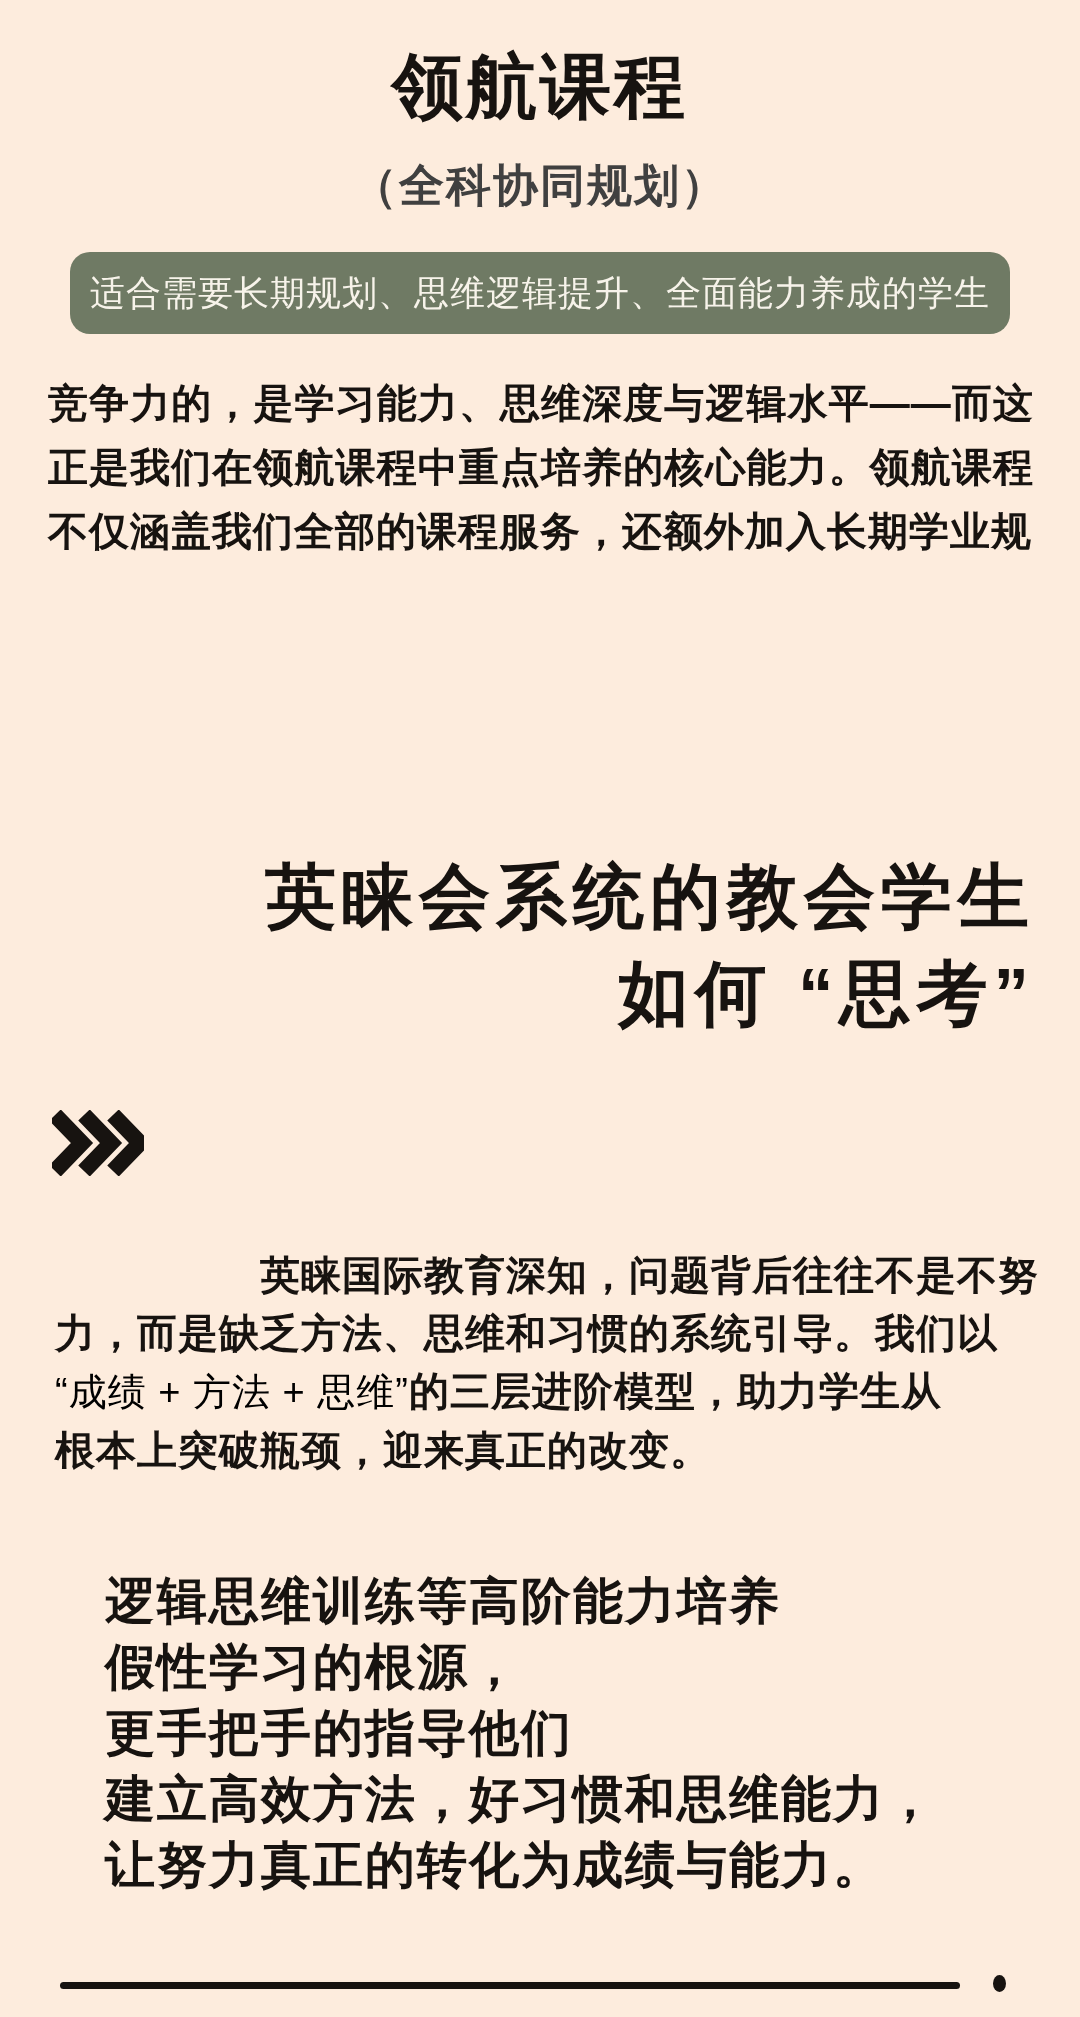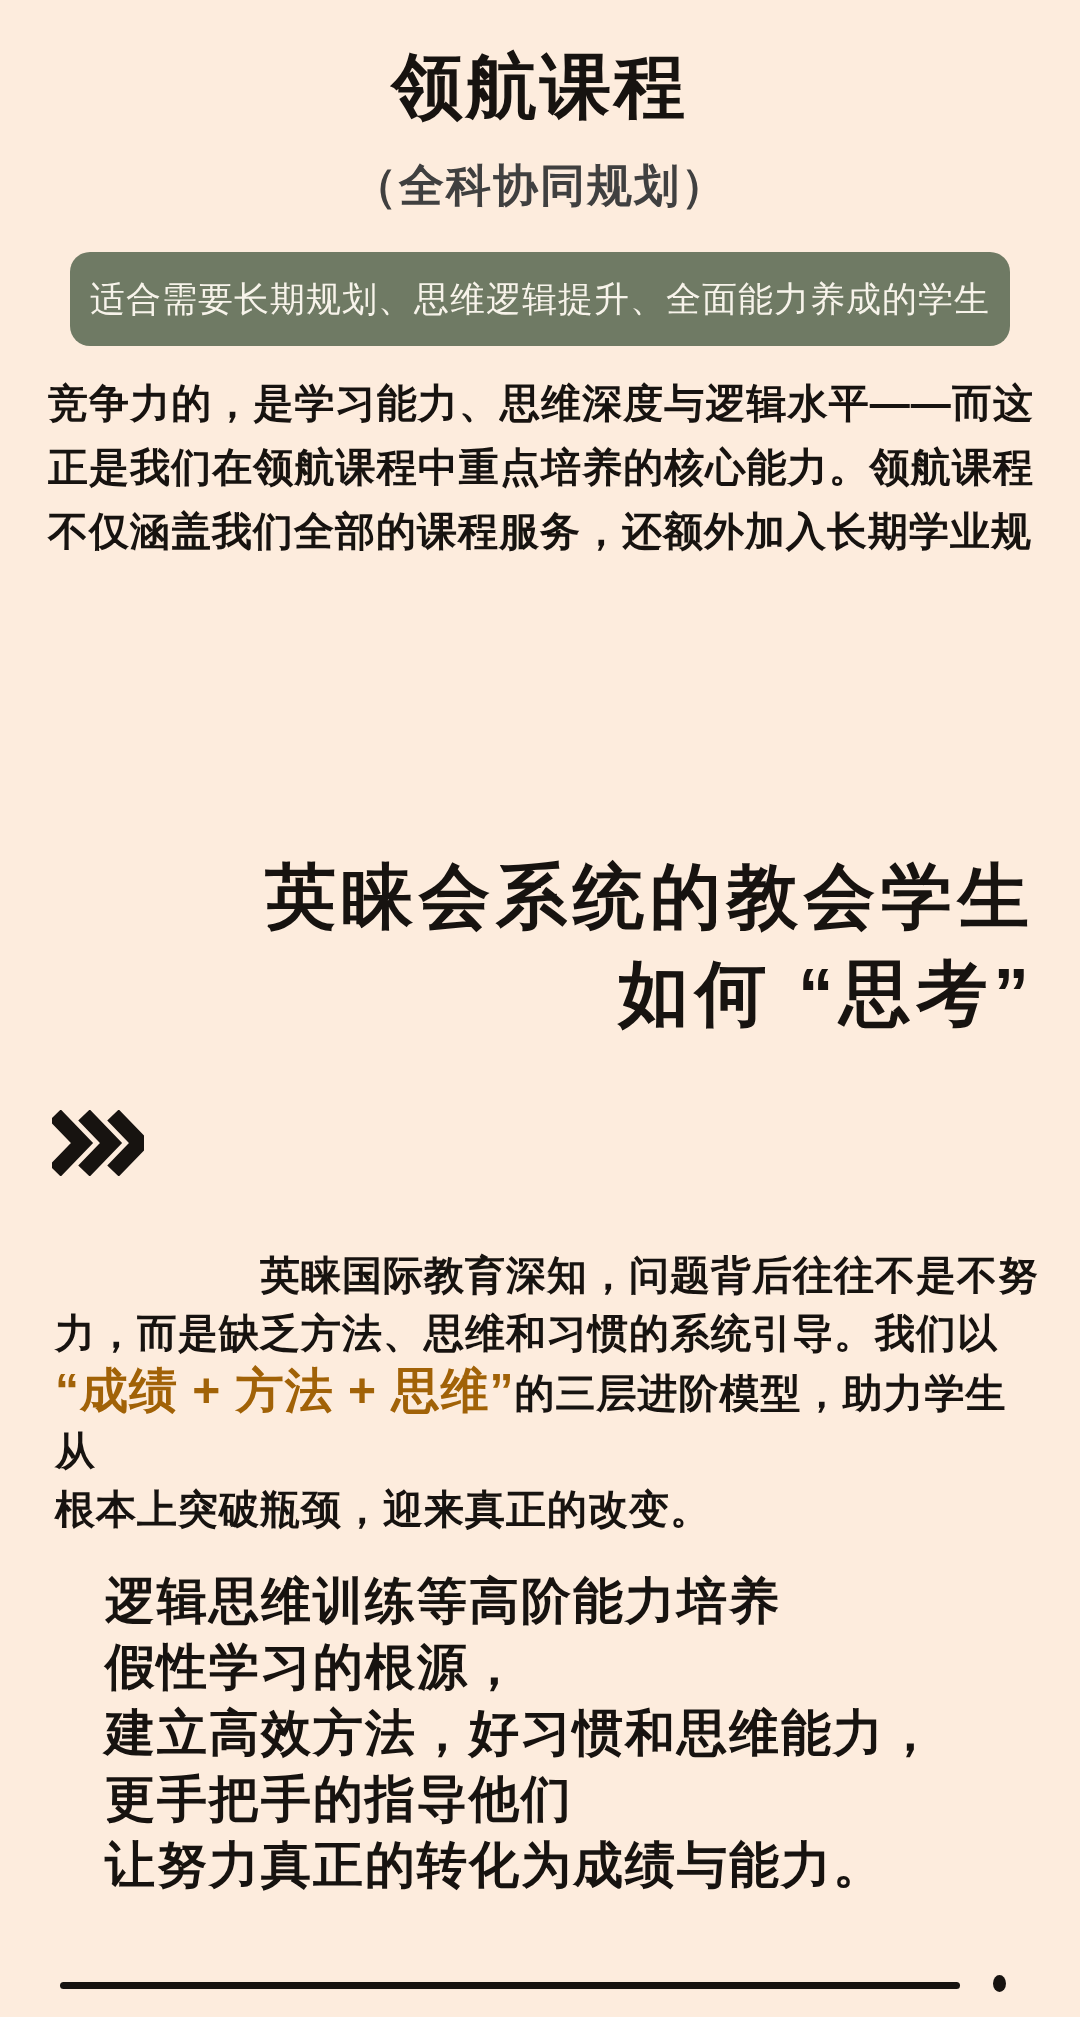--- a/index.html
+++ b/index.html
@@ -10,41 +10,41 @@
   }
   .title {
     position:absolute; top:44px; left:0; width:100%; text-align:center;
     font-size:71px; font-weight:900; letter-spacing:3px; line-height:86px;
   }
   .subtitle {
     position:absolute; top:156px; left:0; width:100%; text-align:center;
     font-size:45px; font-weight:900; color:#404040; letter-spacing:2px; line-height:60px;
   }
   .banner {
-    position:absolute; top:252px; left:70px; width:940px; height:94px;
+    position:absolute; top:252px; left:70px; width:940px; height:82px;
     background:#6f7a64; border-radius:20px;
     display:flex; align-items:center; justify-content:center;
     color:#f7f3ea; font-size:35px; font-weight:500; letter-spacing:1px; white-space:nowrap;
   }
   .intro {
     position:absolute; top:371px; left:48px; width:986px;
     font-size:40px; line-height:64px; font-weight:600; letter-spacing:1px;
   }
   .intro .tline:not(:last-child){ text-align:justify; text-align-last:justify; }
   .section-heading {
     position:absolute; top:848px; left:45px; right:45px; text-align:right;
     font-size:71px; font-weight:900; line-height:97px; letter-spacing:6px; white-space:nowrap;
   }
   .chevrons { position:absolute; left:52px; top:1110px; width:92px; height:66px; }
   .method {
     position:absolute; top:1246px; left:55px; width:985px;
     font-size:40px; line-height:58px; font-weight:600; letter-spacing:1px;
   }
   .method .tline.indent { text-indent:205px; }
-  .method .red { color:#a16207; font-weight:700; font-size:48px; }
+  .method .red { color:#000000; font-weight:400; font-size:38px; }
   .statement {
     position:absolute; top:1568px; left:105px; right:40px;
     font-size:50px; font-weight:900; line-height:66px; letter-spacing:2px; white-space:nowrap;
   }
   .rule {
     position:absolute; top:1982px; left:60px; width:900px; height:7px;
     background:#171310; border-radius:4px;
   }
   .dot {
     position:absolute; top:1975px; left:993px; width:13px; height:17px;
@@ -84,21 +84,21 @@
   <div class="method">
       <div class="tline indent"><span>英睐国际教育深知，问题背后往往不是不努</span></div>
       <div class="tline"><span>力，而是缺乏方法、思维和习惯的系统引导。我们以</span></div>
       <div class="tline"><span class="red">“成绩 + 方法 + 思维”</span><span>的三层进阶模型，助力学生从</span></div>
       <div class="tline"><span>根本上突破瓶颈，迎来真正的改变。</span></div>
     </div>
 
   <div class="statement">
       <div class="tline">逻辑思维训练等高阶能力培养</div>
       <div class="tline">假性学习的根源，</div>
+      <div class="tline">更手把手的指导他们</div>
       <div class="tline">建立高效方法，好习惯和思维能力，</div>
-      <div class="tline">更手把手的指导他们</div>
       <div class="tline">让努力真正的转化为成绩与能力。</div>
     </div>
 
   <div class="rule"></div>
   <div class="dot"></div>
 
 </div>
 
 </body></html>

